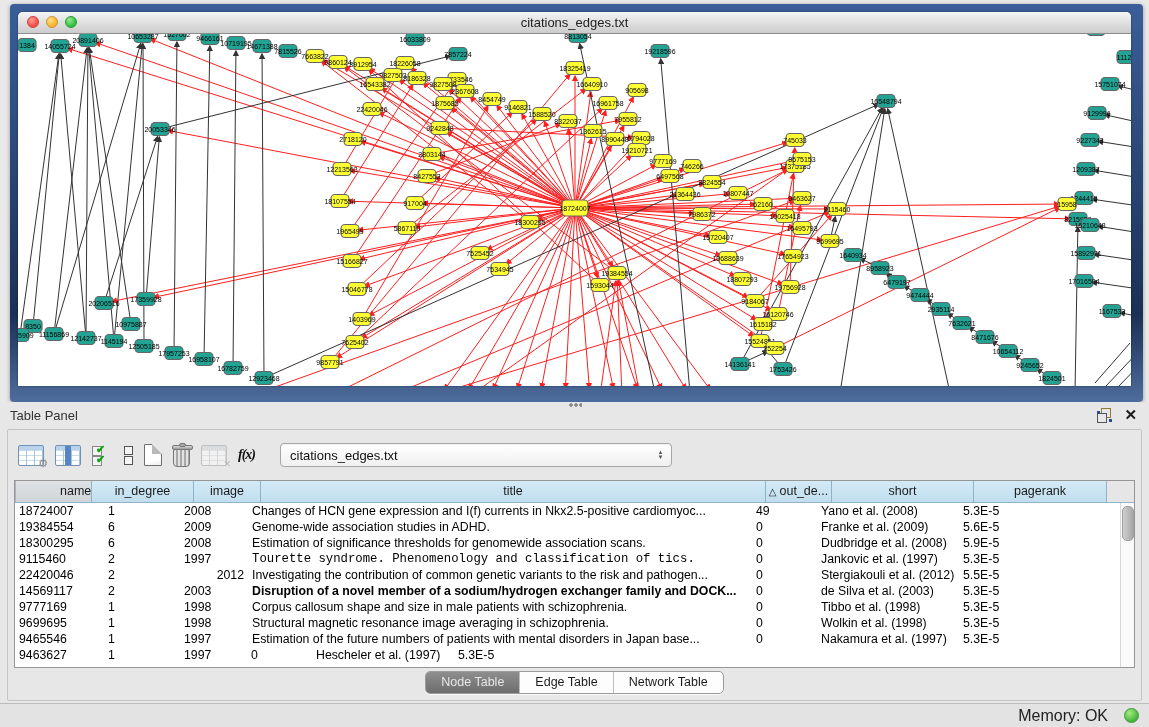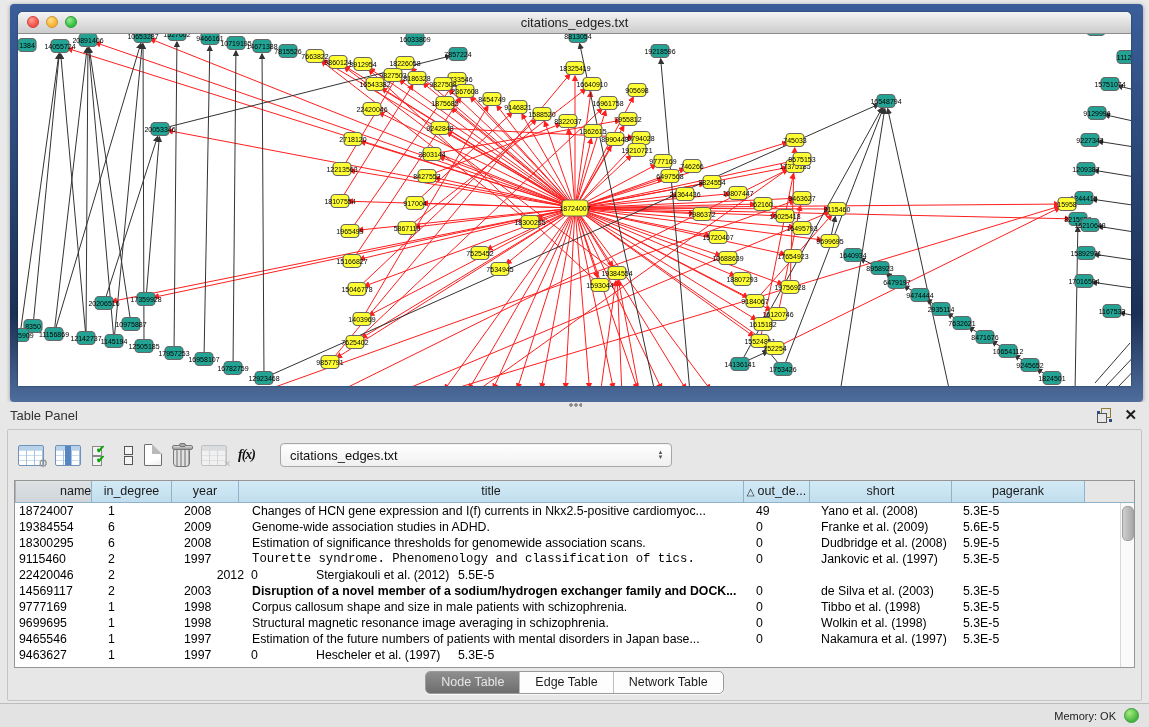--- a/index.html
+++ b/index.html
@@ -87,21 +87,21 @@
 
   
   .tab-bar{position:absolute;left:0;right:0;bottom:6px;display:flex;justify-content:center}
   .seg-ctl{display:inline-flex;border:1px solid #9b9b9b;border-radius:5px;overflow:hidden;background:#fdfdfd;height:21px;box-shadow:0 1px 1px rgba(255,255,255,.8)}
   .seg{padding:0 15px;line-height:21px;font-size:12.5px;color:#1c1c1c;border-left:1px solid #bdbdbd;cursor:default}
   .seg:first-child{border-left:none}
   .seg.selected{background:linear-gradient(#8e8e8e,#6d6d6d);color:#e6e6e6}
 
   
   .status-bar{position:absolute;left:0;bottom:0;width:1149px;height:23px;background:#e3e3e3;border-top:1px solid #bdbdbd;display:flex;align-items:center;justify-content:flex-end}
-  .mem-label{font-size:11px;color:#222;margin-right:8px}
+  .mem-label{font-size:16px;color:#222;margin-right:16px}
   .mem-dot{width:13px;height:13px;border-radius:50%;margin-right:10px;background:radial-gradient(circle at 35% 30%,#a5ec7e,#46b43e 70%);border:1px solid #3c9a39}
 </style>
 </head>
 <body>
 
 <div class="net-frame">
   <div class="mac-window">
     <div class="titlebar">
       <span class="traffic">
         <i class="tl-red"></i>
@@ -854,22 +854,22 @@
         <span class="stepper">
             <b>▲</b>
             <b>▼</b>
           </span>
       </span>
     </div>
 
     <div class="data-table">
       <div class="thead" id="thead-row">
           <div class="th first" style="width: 77px; padding-left: 44px;">name</div>
-          <div class="th" style="width: 80px;">in_degree</div>
-          <div class="th" style="width: 67px;">year</div>
+          <div class="th" style="width: 102px;">in_degree</div>
+          <div class="th" style="width: 67px;">image</div>
           <div class="th" style="width: 505px;">title</div>
           <div class="th" style="width: 66px;"><span class="sort-glyph">△</span>out_de...</div>
           <div class="th" style="width: 142px;">short</div>
           <div class="th" style="width: 133px;">pagerank</div>
           <div class="th filler"></div>
         </div>
       <div class="tbody" id="tbody">
           <div class="tr">
             <div class="td c0" style="width: 77px;">18724007</div>
             <div class="td c1" style="width: 85px;">1</div>
@@ -903,20 +903,21 @@
             <div class="td c2" style="width: 67px;">1997</div>
             <div class="td c3" style="width: 505px; font-family: Liberation Mono, monospace;">Tourette syndrome. Phenomenology and classification of tics.</div>
             <div class="td c4" style="width: 66px;">0</div>
             <div class="td c5" style="width: 142px;">Jankovic et al. (1997)</div>
             <div class="td c6" style="width: 133px;">5.3E-5</div>
           </div>
           <div class="tr">
             <div class="td c0" style="width: 77px;">22420046</div>
             <div class="td c1" style="width: 85px;">2</div>
             <div class="td c2" style="width: 67px; text-align: right;">2012</div>
+            <div class="td c3" style="width: 505px;">Investigating the contribution of common genetic variants to the risk and pathogen...</div>
             <div class="td c4" style="width: 66px;">0</div>
             <div class="td c5" style="width: 142px;">Stergiakouli et al. (2012)</div>
             <div class="td c6" style="width: 133px;">5.5E-5</div>
           </div>
           <div class="tr">
             <div class="td c0" style="width: 77px;">14569117</div>
             <div class="td c1" style="width: 85px;">2</div>
             <div class="td c2" style="width: 67px;">2003</div>
             <div class="td c3" style="width: 505px; font-weight: bold;">Disruption of a novel member of a sodium/hydrogen exchanger family and DOCK...</div>
             <div class="td c4" style="width: 66px;">0</div>

